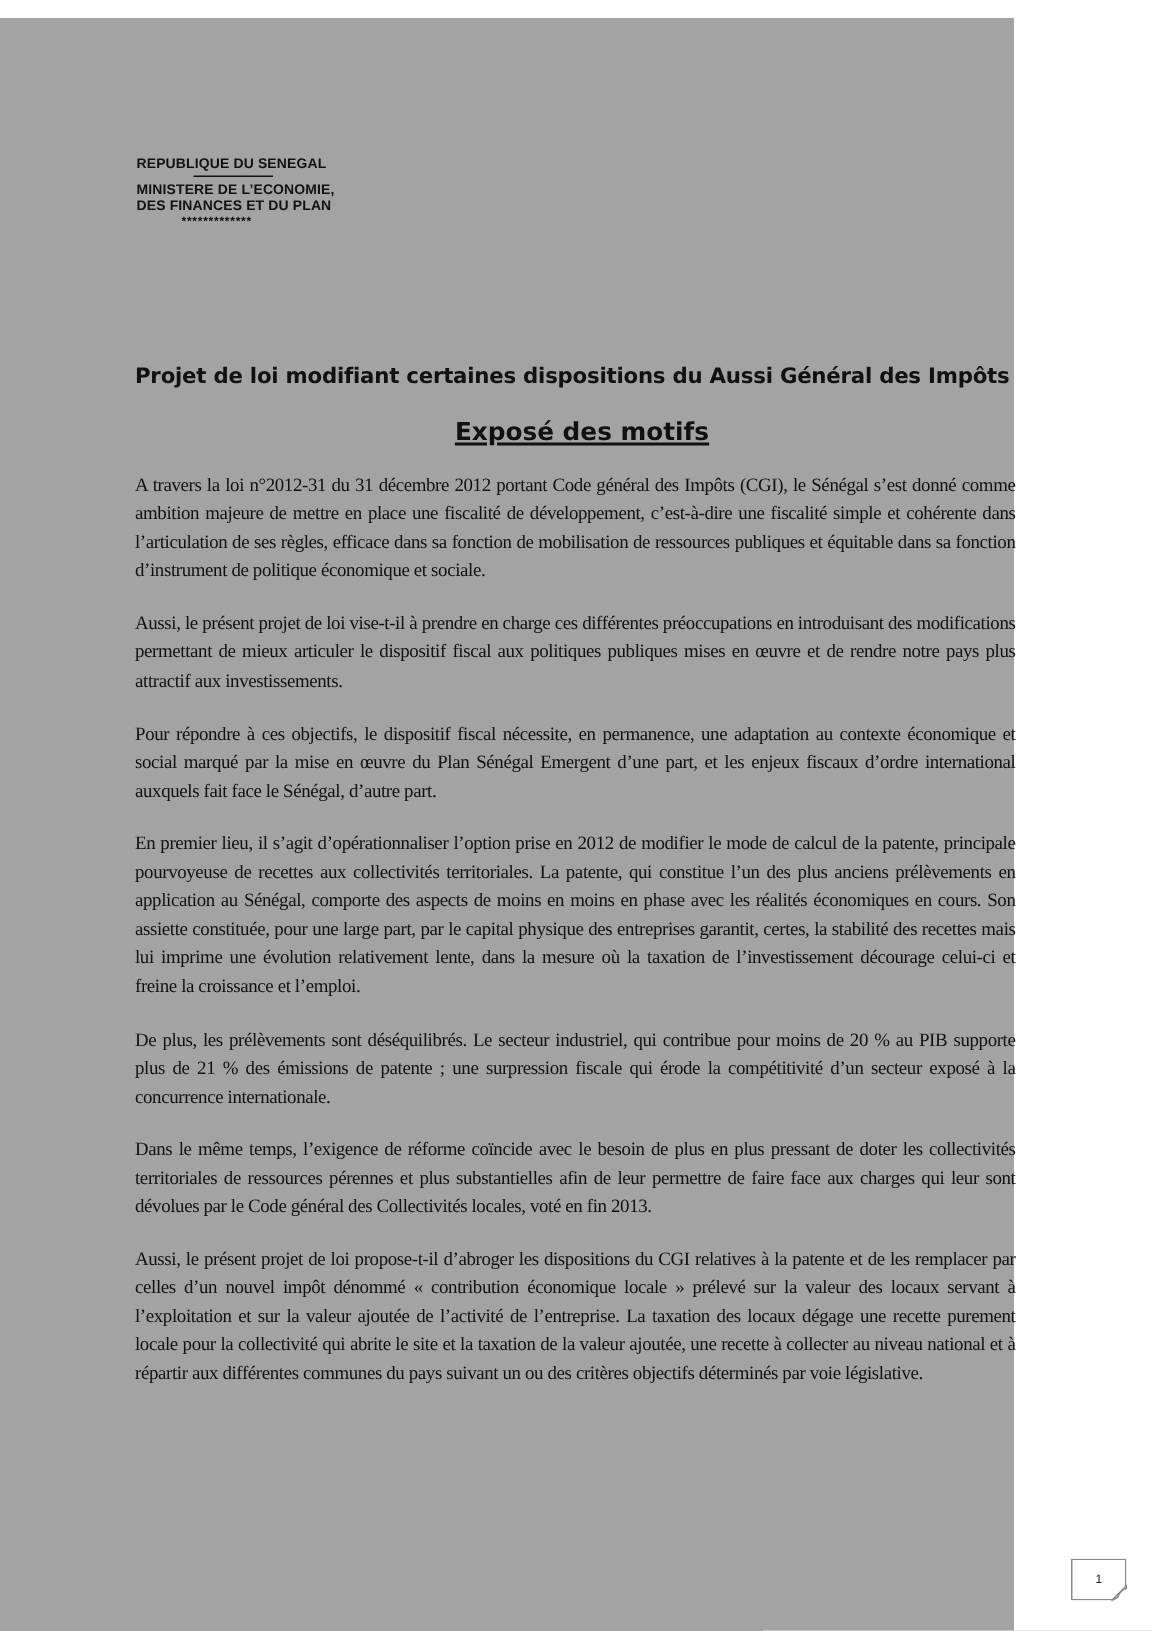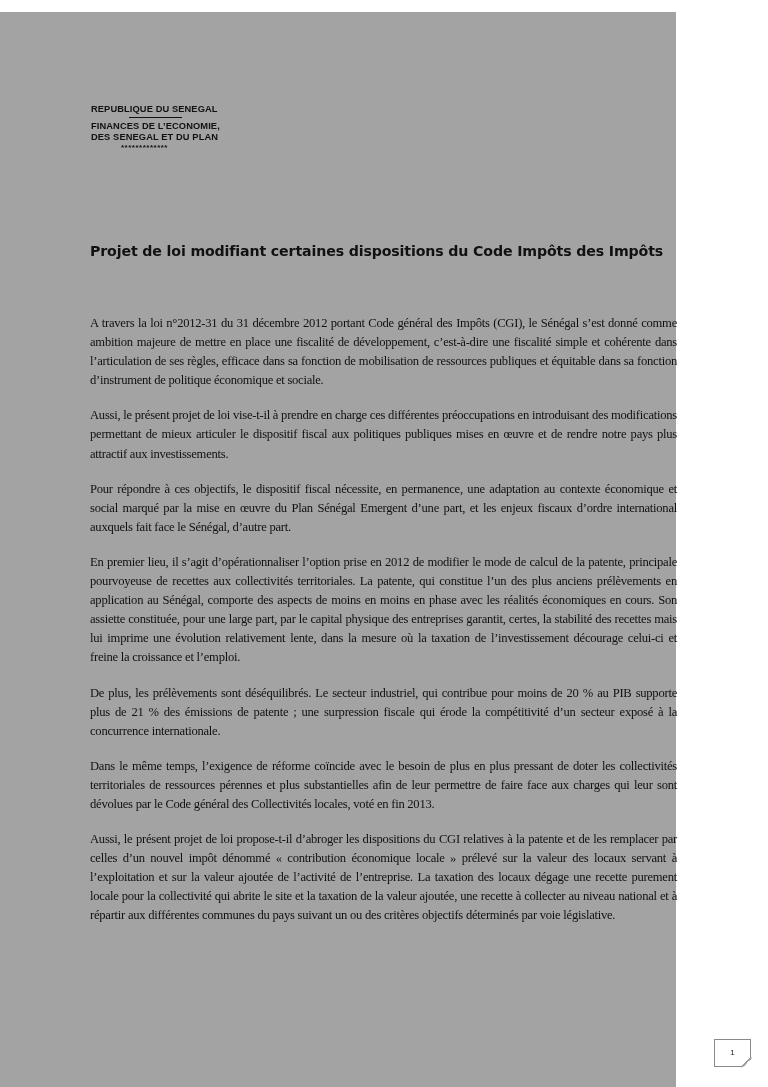--- a/index.html
+++ b/index.html
@@ -114,27 +114,30 @@
     }
   </style>
 </head>
 <body>
 
 <div class="page">
 
   <div class="letterhead">
     <div>REPUBLIQUE DU SENEGAL</div>
     <div class="rule"></div>
-    <div>FINANCES DE L’ECONOMIE,</div>
-    <div>DES SENEGAL ET DU PLAN</div>
+    <div>MINISTERE DE L’ECONOMIE,</div>
+    <div>DES FINANCES ET DU PLAN</div>
     <div class="stars">*************</div>
   </div>
 
-  <div class="doc-title">Projet de loi modifiant certaines dispositions du Code Impôts des Impôts</div>
+  <div class="doc-title">Projet de loi modifiant certaines dispositions du Aussi Général des Impôts</div>
 
+  <div class="doc-subtitle">
+    <span>Exposé des motifs</span>
+  </div>
 
   <div class="body-text">
     <p>A travers la loi n°2012-31 du 31 décembre 2012 portant Code général des Impôts (CGI), le Sénégal s’est donné comme ambition majeure de mettre en place une fiscalité de développement, c’est-à-dire une fiscalité simple et cohérente dans l’articulation de ses règles, efficace dans sa fonction de mobilisation de ressources publiques et équitable dans sa fonction d’instrument de politique économique et sociale.</p>
     <p>Aussi, le présent projet de loi vise-t-il à prendre en charge ces différentes préoccupations en introduisant des modifications permettant de mieux articuler le dispositif fiscal aux politiques publiques mises en œuvre et de rendre notre pays plus attractif aux investissements.</p>
     <p>Pour répondre à ces objectifs, le dispositif fiscal nécessite, en permanence, une adaptation au contexte économique et social marqué par la mise en œuvre du Plan Sénégal Emergent d’une part, et les enjeux fiscaux d’ordre international auxquels fait face le Sénégal, d’autre part.</p>
     <p>En premier lieu, il s’agit d’opérationnaliser l’option prise en 2012 de modifier le mode de calcul de la patente, principale pourvoyeuse de recettes aux collectivités territoriales. La patente, qui constitue l’un des plus anciens prélèvements en application au Sénégal, comporte des aspects de moins en moins en phase avec les réalités économiques en cours. Son assiette constituée, pour une large part, par le capital physique des entreprises garantit, certes, la stabilité des recettes mais lui imprime une évolution relativement lente, dans la mesure où la taxation de l’investissement décourage celui-ci et freine la croissance et l’emploi.</p>
     <p>De plus, les prélèvements sont déséquilibrés. Le secteur industriel, qui contribue pour moins de 20 % au PIB supporte plus de 21 % des émissions de patente ; une surpression fiscale qui érode la compétitivité d’un secteur exposé à la concurrence internationale.</p>
     <p>Dans le même temps, l’exigence de réforme coïncide avec le besoin de plus en plus pressant de doter les collectivités territoriales de ressources pérennes et plus substantielles afin de leur permettre de faire face aux charges qui leur sont dévolues par le Code général des Collectivités locales, voté en fin 2013.</p>
     <p>Aussi, le présent projet de loi propose-t-il d’abroger les dispositions du CGI relatives à la patente et de les remplacer par celles d’un nouvel impôt dénommé « contribution économique locale » prélevé sur la valeur des locaux servant à l’exploitation et sur la valeur ajoutée de l’activité de l’entreprise. La taxation des locaux dégage une recette purement locale pour la collectivité qui abrite le site et la taxation de la valeur ajoutée, une recette à collecter au niveau national et à répartir aux différentes communes du pays suivant un ou des critères objectifs déterminés par voie législative.</p>
   </div>

